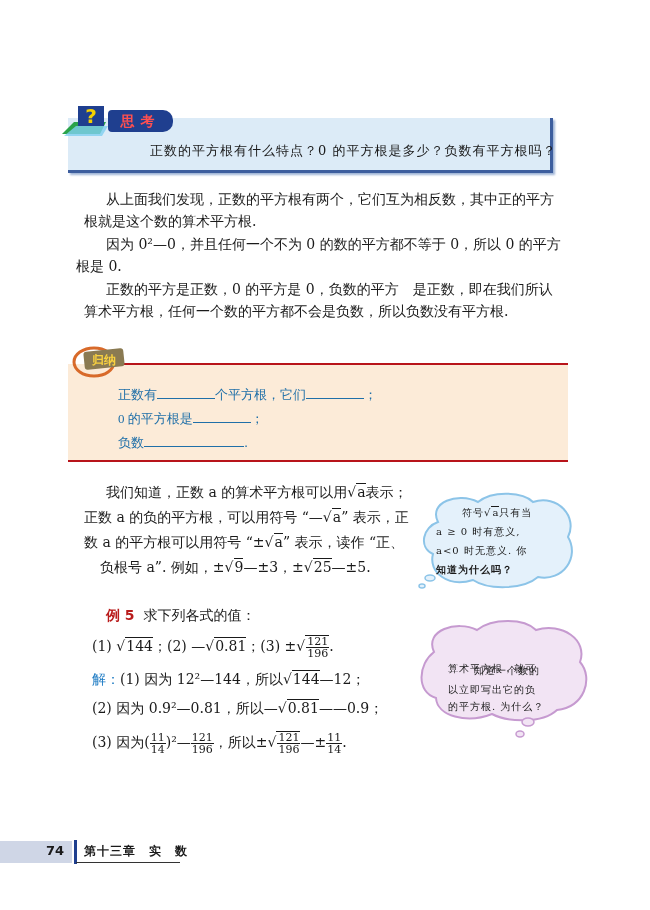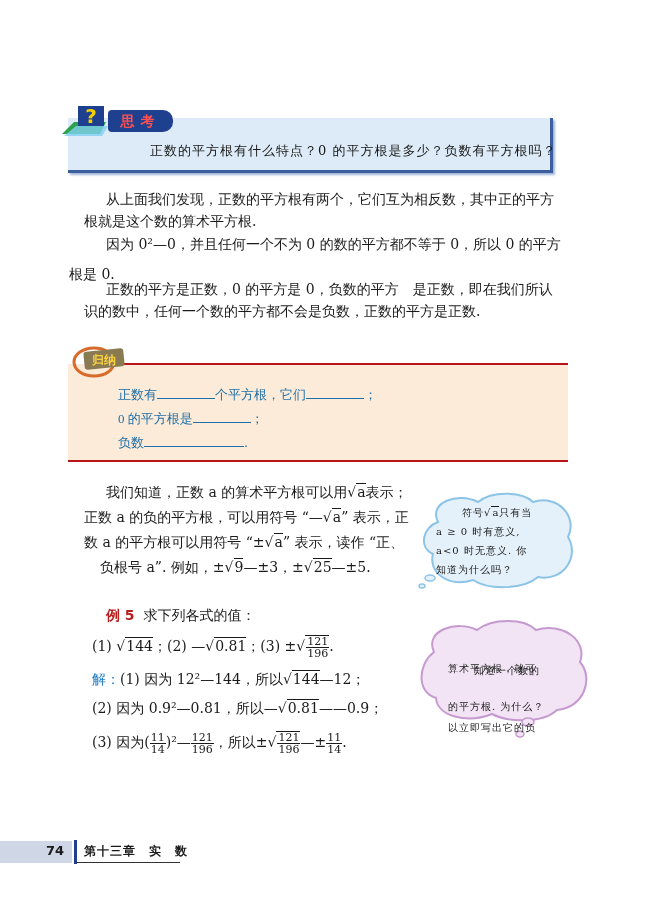--- a/index.html
+++ b/index.html
@@ -43,23 +43,23 @@
   <polygon points="4,32 16,22 48,22 42,32" fill="#7fd0f0" opacity="0.8"></polygon>
   <rect x="18" y="2" width="26" height="20" fill="#1f3f8f"></rect>
   <text x="31" y="19" font-size="20" font-weight="bold" fill="#f5d000" text-anchor="middle" font-family="DejaVu Sans, sans-serif">?</text>
 </svg>
 <div class="abs think-tag">思考</div>
 <div class="abs think-q">正数的平方根有什么特点？0 的平方根是多少？负数有平方根吗？</div>
 
 <div class="abs para" style="left:106px;top:188px;">从上面我们发现，正数的平方根有两个，它们互为相反数，其中正的平方</div>
 <div class="abs para" style="left:84px;top:210px;">根就是这个数的算术平方根.</div>
 <div class="abs para" style="left:106px;top:233px;">因为 0²—0，并且任何一个不为 0 的数的平方都不等于 0，所以 0 的平方</div>
-<div class="abs para" style="left:69px;top:255px;margin-top:8px;">根是 0.</div>
+<div class="abs para" style="left:76px;top:255px;">根是 0.</div>
 <div class="abs para" style="left:106px;top:278px;">正数的平方是正数，0 的平方是 0，负数的平方　是正数，即在我们所认</div>
-<div class="abs para" style="left:84px;top:300px;">识的数中，任何一个数的平方都不会是负数，正数的平方是正数.</div>
+<div class="abs para" style="left:84px;top:300px;">算术平方根，任何一个数的平方都不会是负数，所以负数没有平方根.</div>
 
 <div class="abs sum-box"></div>
 <div class="abs sum-line-top"></div>
 <div class="abs sum-line-bot"></div>
 <svg class="abs sum-icon" viewBox="0 0 60 36">
   <ellipse cx="24" cy="20" rx="20" ry="14" fill="none" stroke="#d86a2a" stroke-width="3"></ellipse>
   <rect x="14" y="8" width="40" height="18" rx="3" fill="#8a7a52" transform="rotate(-6 34 17)"></rect>
   <text x="34" y="22" font-size="12" font-weight="bold" fill="#f8d040" text-anchor="middle" font-family="DejaVu Sans, sans-serif">归纳</text>
 </svg>
 <div class="abs sum-text" style="left:118px;top:386px;">
@@ -88,21 +88,21 @@
 <svg class="abs cloud-blue" viewBox="0 0 160 98">
   <path d="M20,30 C10,10 40,0 60,10 C75,-2 105,0 115,10 C140,2 160,25 150,45 C162,65 145,90 120,85 C105,98 70,98 55,88 C30,96 10,80 15,62 C0,55 5,35 20,30 Z" fill="#e4f1fb" stroke="#8cc4e8" stroke-width="2"></path>
   <ellipse cx="12" cy="86" rx="5" ry="3" fill="#e4f1fb" stroke="#8cc4e8" stroke-width="1.5"></ellipse>
   <ellipse cx="4" cy="94" rx="3" ry="2" fill="#e4f1fb" stroke="#8cc4e8" stroke-width="1.5"></ellipse>
 </svg>
 <div class="abs cloud-text" style="left:462px;top:503px;">
   <span>符号</span>√<span class="rad">a</span><span>只有当</span>
 </div>
 <div class="abs cloud-text" style="left:436px;top:522px;">a ≥ 0 时有意义,</div>
 <div class="abs cloud-text" style="left:436px;top:541px;">a&lt;0 时无意义. 你</div>
-<div class="abs cloud-text" style="left:436px;top:560px;">知道为什么吗？</div>
+<div class="abs cloud-text" style="left:436px;top:560px;font-weight:bold;">知道为什么吗？</div>
 
 <div class="abs para" style="left:106px;top:604px;">
   <span class="ex-label">例 5</span>&nbsp;&nbsp;<span>求下列各式的值：</span>
 </div>
 <div class="abs para" style="left:92px;top:632px;line-height:28px;">
   <span>(1)</span> √<span class="rad">144</span><span>；(2) —</span>√<span class="rad">0.81</span><span>；(3) ±</span>√<span class="frac rad"><span class="num">121</span><span>196</span></span><span>.</span>
 </div>
 
 <div class="abs para" style="left:92px;top:668px;">
   <span class="sol-label">解：</span><span>(1) 因为 12²—144，所以</span>√<span class="rad">144</span><span>—12；</span>
@@ -114,20 +114,20 @@
   <span>(3) 因为</span>(<span class="frac"><span class="num">11</span><span>14</span></span>)²<span>—</span><span class="frac"><span class="num">121</span><span>196</span></span><span>，所以±</span>√<span class="frac rad"><span class="num">121</span><span>196</span></span><span>—±</span><span class="frac"><span class="num">11</span><span>14</span></span><span>.</span>
 </div>
 
 <svg class="abs cloud-purple" viewBox="0 0 182 126">
   <path d="M22,34 C12,12 45,2 65,12 C80,0 112,0 124,12 C150,4 176,22 168,44 C182,60 172,90 145,92 C130,106 95,104 80,96 C55,106 25,98 24,80 C4,74 6,46 22,34 Z" fill="#f2e4f4" stroke="#c69ad0" stroke-width="2"></path>
   <ellipse cx="116" cy="104" rx="6" ry="4" fill="#f2e4f4" stroke="#c69ad0" stroke-width="1.5"></ellipse>
   <ellipse cx="108" cy="116" rx="4" ry="3" fill="#f2e4f4" stroke="#c69ad0" stroke-width="1.5"></ellipse>
 </svg>
 <div class="abs cloud-text" style="left:474px;top:640px;margin-top:21px;">知道一个数的</div>
 <div class="abs cloud-text" style="left:448px;top:659px;">算术平方根，就可</div>
-<div class="abs cloud-text" style="left:448px;top:718px;">以立即写出它的负</div>
+<div class="abs cloud-text" style="left:448px;top:680px;">以立即写出它的负</div>
 <div class="abs cloud-text" style="left:448px;top:697px;">的平方根. 为什么？</div>
 
 <div class="abs footer-bar"></div>
 <div class="abs footer-num">74</div>
 <div class="abs footer-divider"></div>
 <div class="abs footer-chapter">第十三章　实　数</div>
 <div class="abs footer-under"></div>
 
 </body></html>

